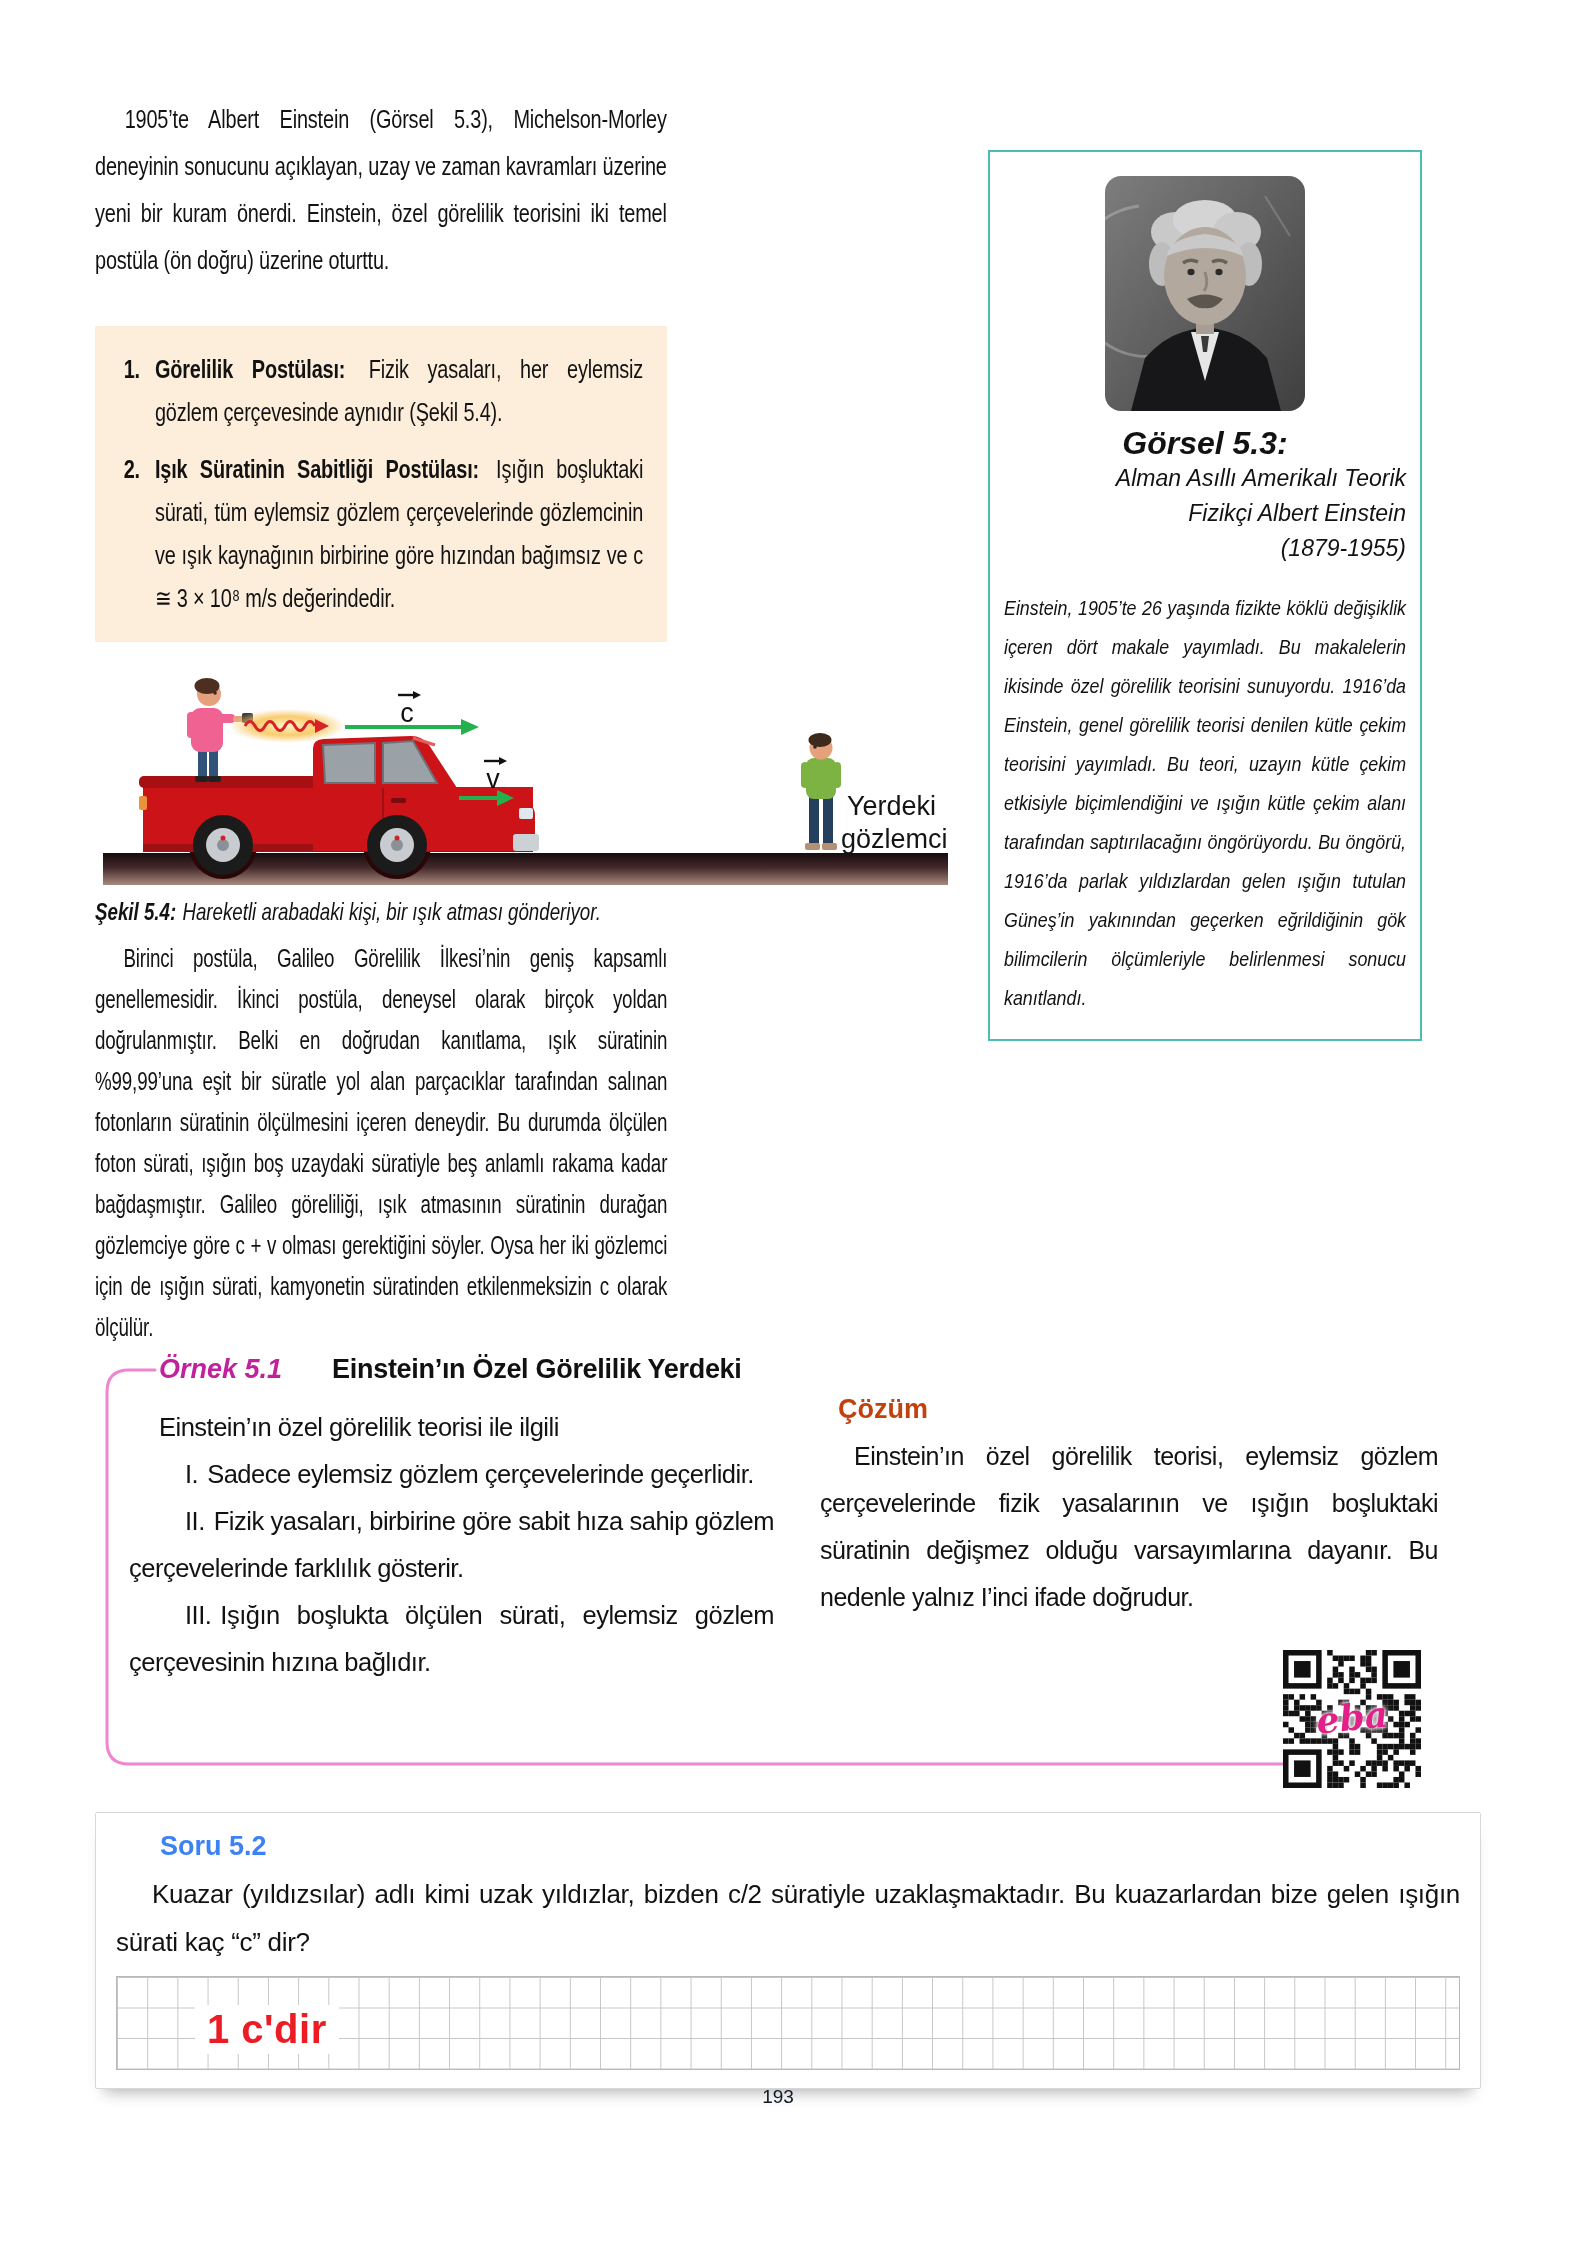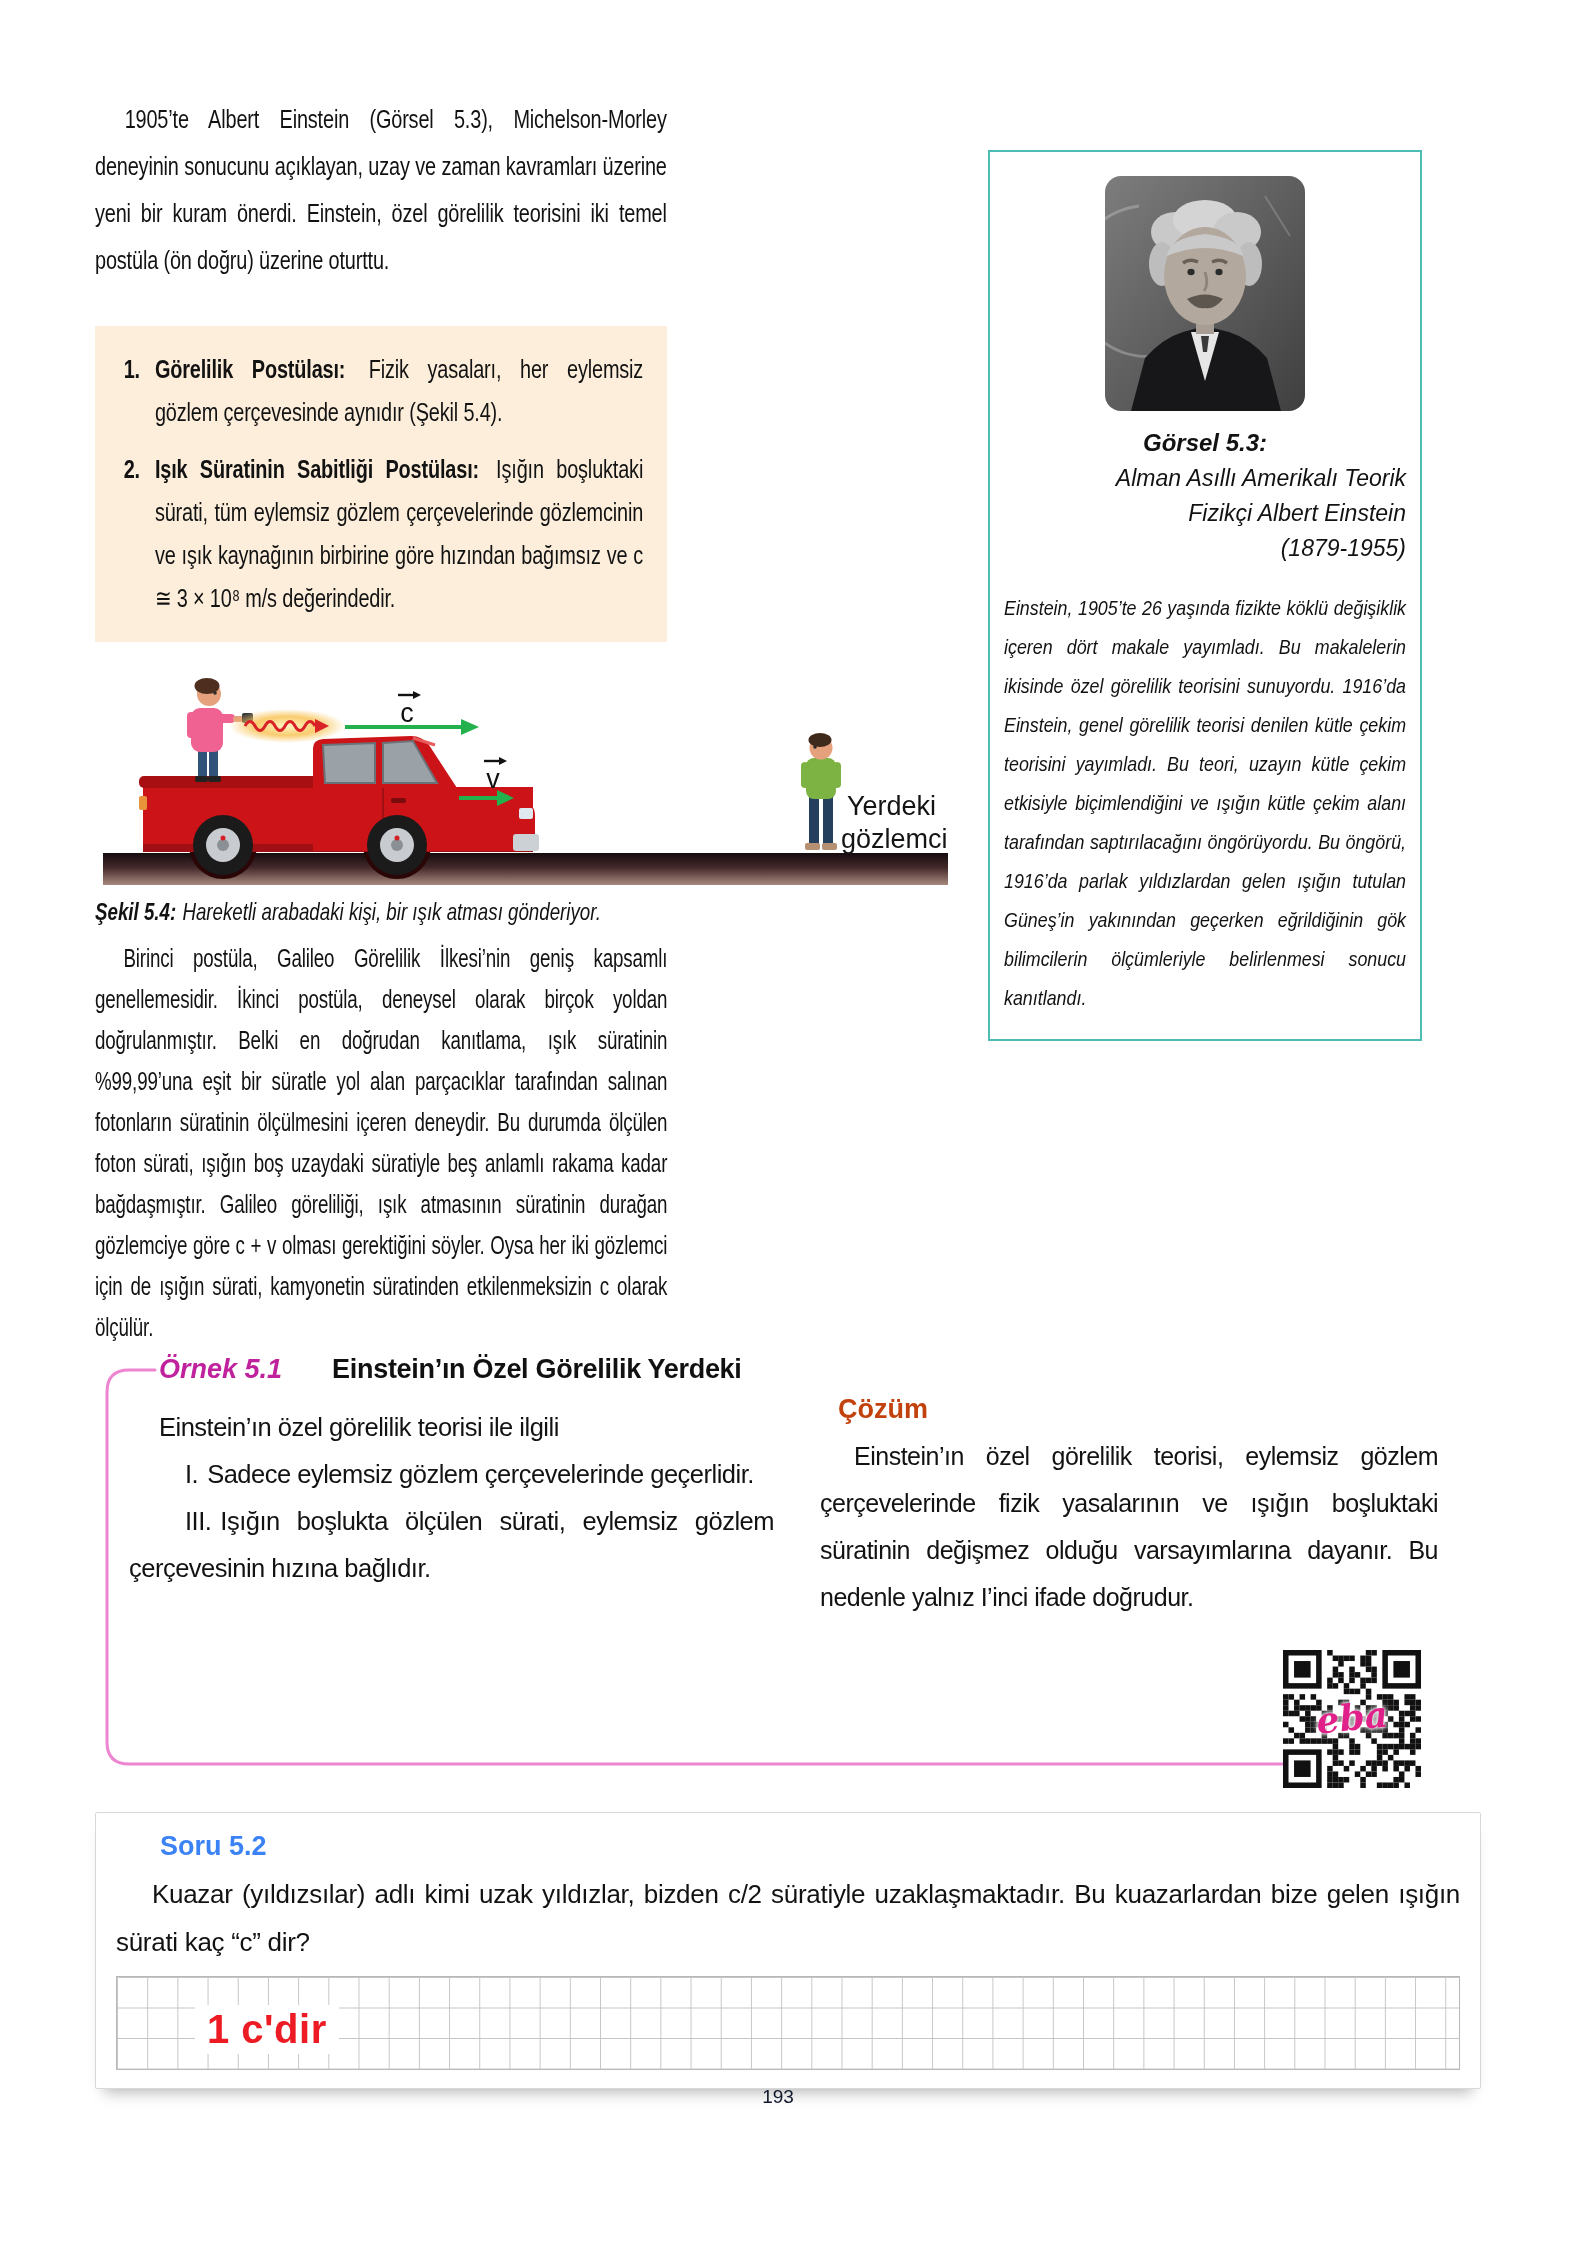--- a/index.html
+++ b/index.html
@@ -28,21 +28,21 @@
   
   #figure{left:95px;top:648px;width:880px;height:242px;}
   #figcaption{left:95px;top:898px;width:975px;font-size:24px;font-style:italic;}
   #figcaption b{font-style:italic;margin-right:8px;}
   .figtext{font-family:"Liberation Sans",sans-serif;}
 
   
   #sidebar{left:988px;top:150px;width:434px;border:2px solid #4cbcb4;box-sizing:border-box;
            background:#fff;padding:24px 14px 22px 14px;}
   #sidebar-photo{display:block;margin:0 auto;}
-  .sb-cap-title{margin-top:14px;text-align:center;font-weight:bold;font-style:italic;font-size:24px;line-height:36px;}
+  .sb-cap-title{margin-top:14px;text-align:center;font-weight:bold;font-style:italic;font-size:32px;line-height:36px;}
   .sb-cap-line{text-align:right;font-style:italic;font-size:23px;line-height:35px;}
   #sidebar-body{margin-top:22px;width:473px;font-style:italic;font-size:21px;line-height:39px;
                 text-align:justify;}
 
   
   #example{left:95px;top:1352px;width:1345px;height:440px;}
   #example-bracket{position:absolute;left:8px;top:14px;}
   #example-header{position:absolute;left:64px;top:2px;display:flex;align-items:baseline;}
   .ex-label{color:#c0219c;font-weight:bold;font-size:27px;font-style:italic;}
   .ex-title{color:#111;font-weight:bold;font-size:27px;margin-left:50px;letter-spacing:-0.3px;}
@@ -250,20 +250,22 @@
       <path d="M52,4 L26,4 Q4,4 4,26 L4,376 Q4,398 26,398 L1282,398" fill="none" stroke="#ee85d1" stroke-width="3" stroke-linecap="round"></path>
     </svg>
     <div id="example-header">
       <span class="ex-label">Örnek 5.1</span>
       <span class="ex-title">Einstein’ın Özel Görelilik Yerdeki</span>
     </div>
     <div id="qcol">
       <p class="q-intro">Einstein’ın özel görelilik teorisi ile ilgili</p>
       <p class="q-item">
         <span class="rn">I.</span><span>Sadece eylemsiz gözlem çerçevelerinde geçerlidir.</span></p>
+      <p class="q-item">
+        <span class="rn">II.</span><span>Fizik yasaları, birbirine göre sabit hıza sahip gözlem çerçevelerinde farklılık gösterir.</span></p>
       <p class="q-item">
         <span class="rn">III.</span><span>Işığın boşlukta ölçülen sürati, eylemsiz gözlem çerçevesinin hızına bağlıdır.</span></p>
     </div>
     <div id="scol">
       <div class="sol-label">Çözüm</div>
       <p class="sol-text">Einstein’ın özel görelilik teorisi, eylemsiz gözlem çerçevelerinde fizik yasalarının ve ışığın boşluktaki süratinin değişmez olduğu varsayımlarına dayanır. Bu nedenle yalnız I’inci ifade doğrudur.</p>
     </div>
     <div id="qr-wrap">
       <div id="qr-svg-holder"><svg width="138" height="138" viewBox="0 0 138 138">
             <rect width="138" height="138" fill="#fff"></rect>

